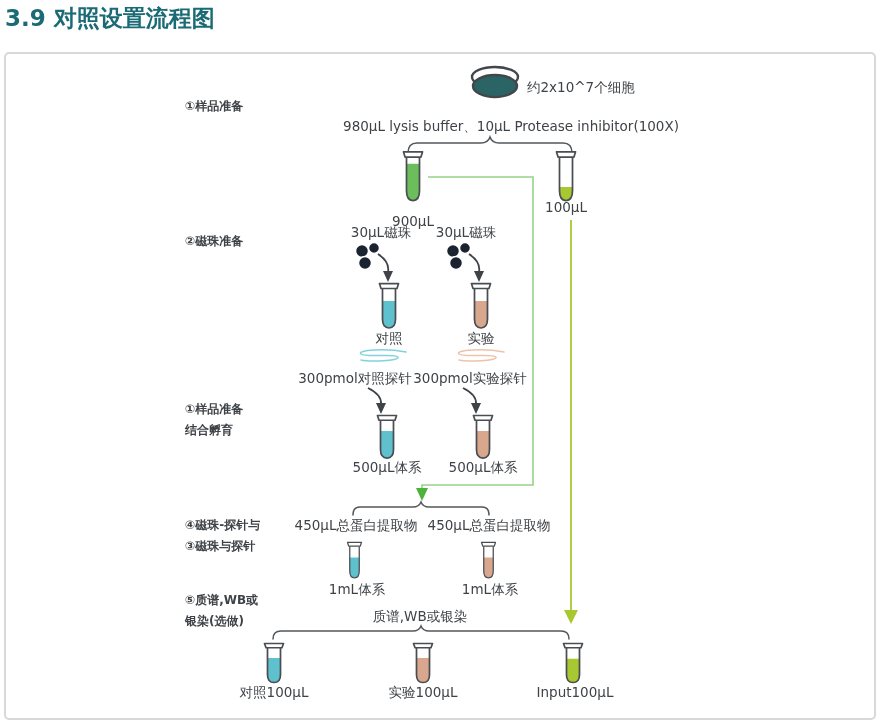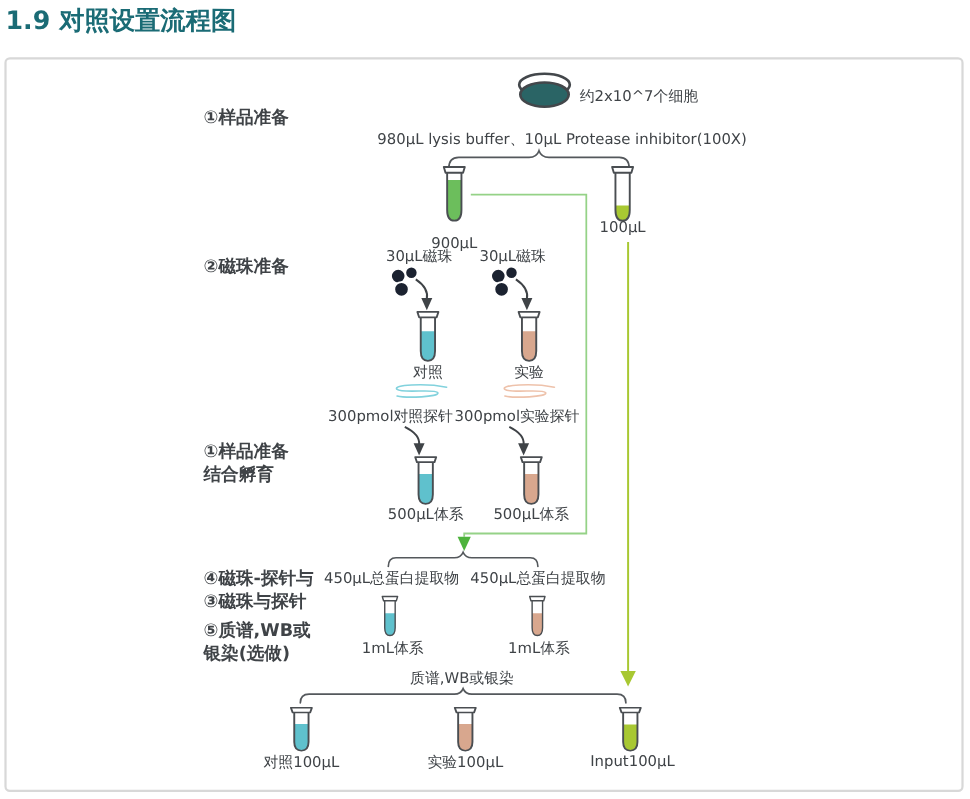--- a/index.html
+++ b/index.html
@@ -3,43 +3,43 @@
 <meta charset="utf-8">
 <style>
   html,body{margin:0;padding:0;}
   body{width:882px;height:726px;position:relative;background:#fff;
        font-family:"DejaVu Sans","Liberation Sans",sans-serif;overflow:hidden;}
   #page-title{position:absolute;left:5px;top:3px;font-size:23px;font-weight:bold;white-space:nowrap;}
   #panel{position:absolute;left:4px;top:52px;width:868px;height:664px;
          border:2px solid #d8d8d8;border-radius:5px;background:#fff;}
   .lbl{position:absolute;font-size:13.5px;color:#3f4347;white-space:nowrap;text-align:right;}
   .ctr{transform:translateX(-50%);}
-  .step{position:absolute;font-size:16px;font-weight:bold;color:#3f4347;line-height:21px;white-space:nowrap;}
+  .step{position:absolute;font-size:12px;font-weight:bold;color:#3f4347;line-height:21px;white-space:nowrap;}
   .tube{position:absolute;}
   .abs{position:absolute;}
   svg{display:block;overflow:visible;}
 </style>
 </head>
 <body>
 
-<div id="page-title" style="color: rgb(26, 107, 117);">1.9 对照设置流程图</div>
+<div id="page-title" style="color: rgb(26, 107, 117);">3.9 对照设置流程图</div>
 
 <div id="panel"></div>
 
 <div class="step" style="left:185px;top:96px"><span>①样品准备</span></div>
 <div class="step" style="left:185px;top:231px"><span>②磁珠准备</span></div>
 <div class="step" style="left:185px;top:399px">
     <div>①样品准备</div>
     <div>结合孵育</div>
   </div>
 <div class="step" style="left:185px;top:515px">
     <div>④磁珠-探针与</div>
     <div>③磁珠与探针</div>
   </div>
-<div class="step" style="left:185px;top:562px">
+<div class="step" style="left:185px;top:590px">
     <div>⑤质谱,WB或</div>
     <div>银染(选做)</div>
   </div>
 
 <svg class="abs" style="left:468px;top:63px" width="54" height="44" viewBox="0 0 54 44">
   <ellipse cx="27" cy="14" rx="23" ry="10" fill="#ffffff" stroke="#43474b" stroke-width="2.4"></ellipse>
   <ellipse cx="27" cy="23" rx="22" ry="11" stroke="#43474b" stroke-width="2.4" fill="#2a6465"></ellipse>
 </svg>
 <div class="lbl" style="left:527px;top:79px">约2x10^7个细胞</div>
 

